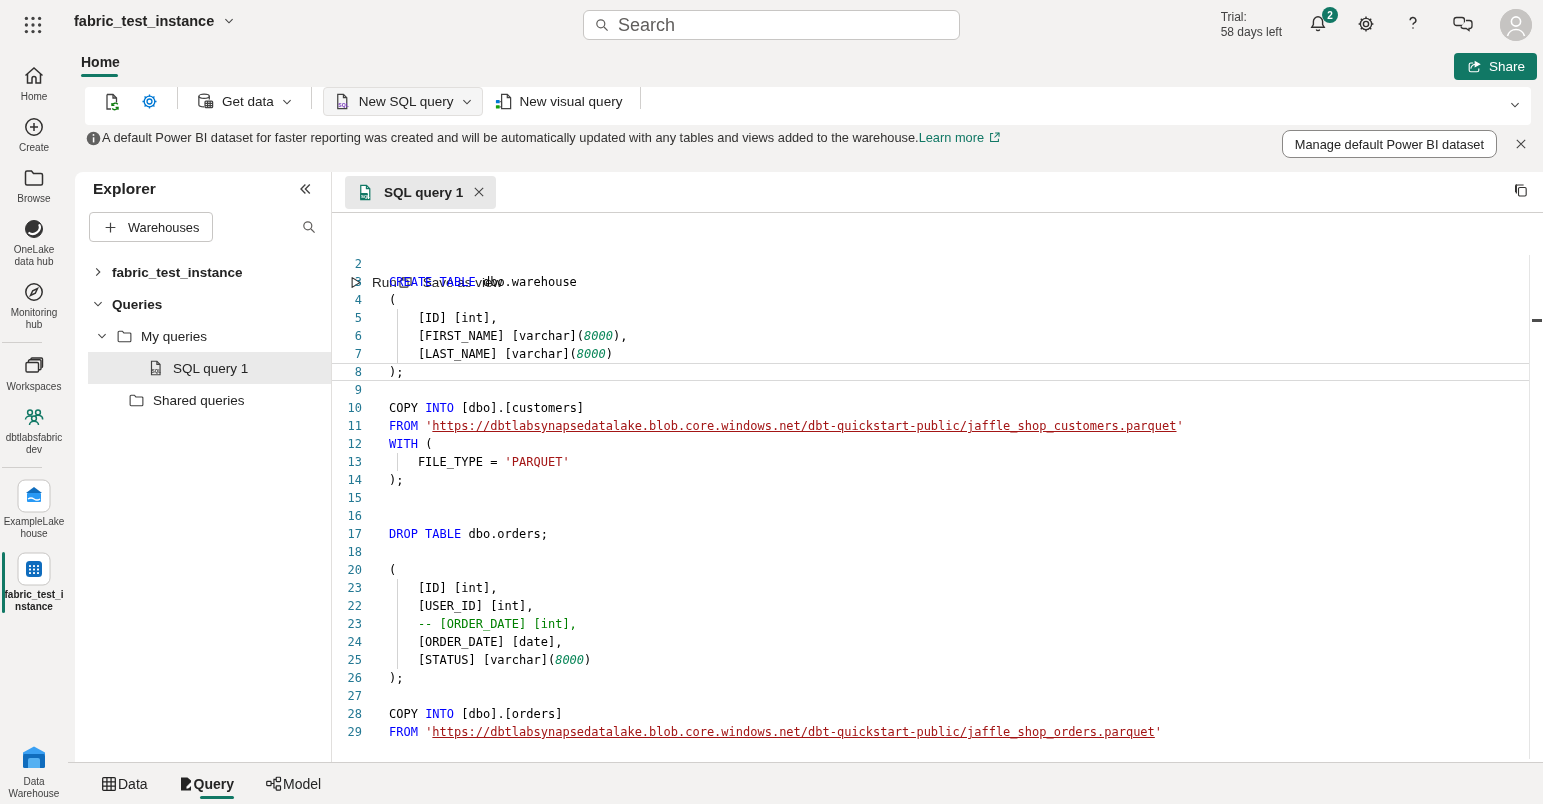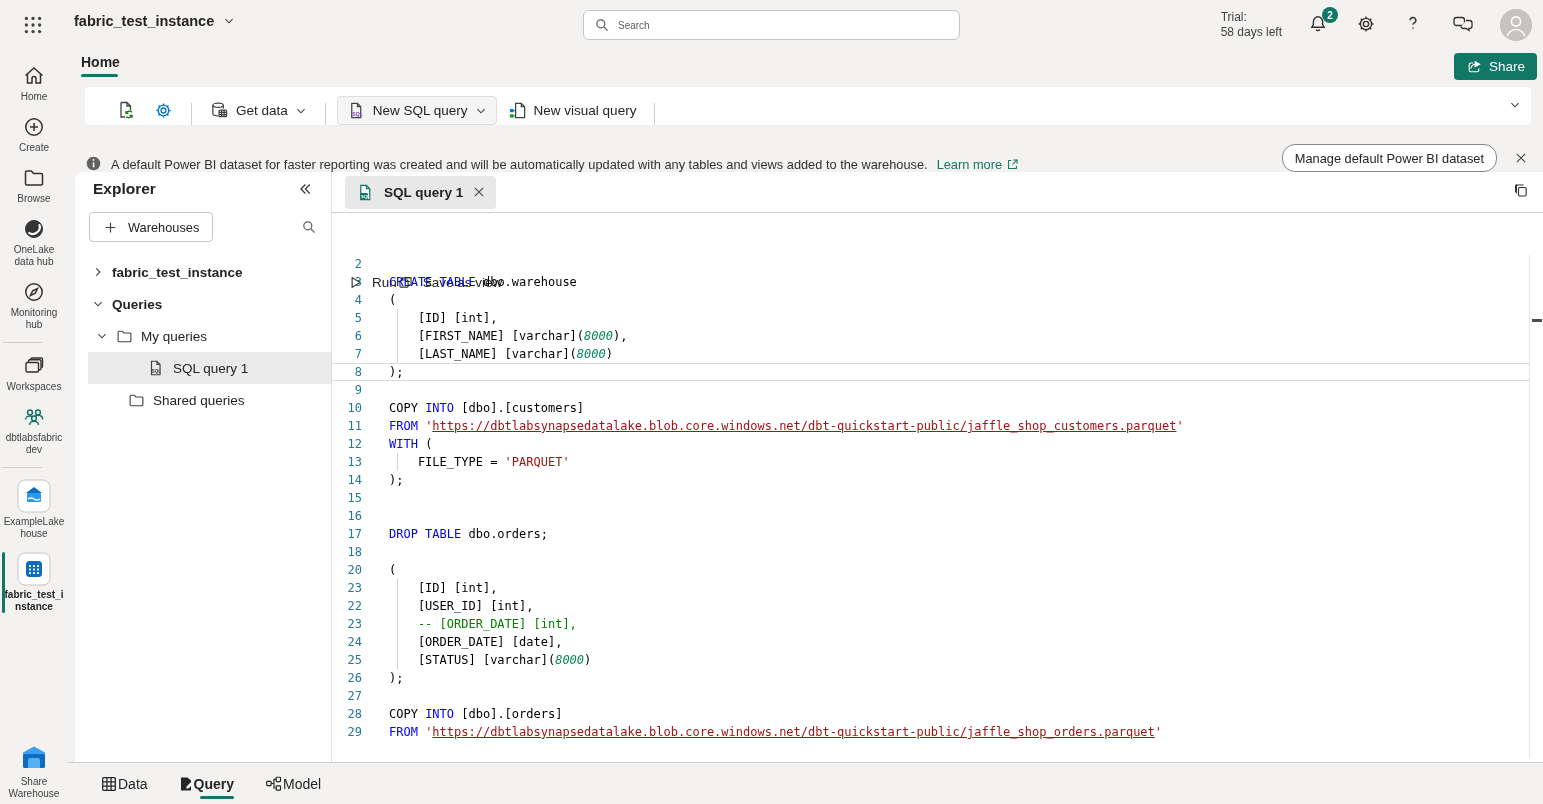--- a/index.html
+++ b/index.html
@@ -6,48 +6,48 @@
   html,body { width:1543px; height:804px; overflow:hidden; }
   body { font-family:"Liberation Sans", sans-serif; font-size:14px; color:#252423; background:#f3f2f1; position:relative; }
   .ic { display:inline-flex; align-items:center; justify-content:center; flex:none; }
   .ic svg { display:block; }
 
   
   .header { position:absolute; top:0; left:0; width:1543px; height:50px; background:#f3f2f1; display:flex; align-items:center; }
   .waffle-btn { position:absolute; left:20px; top:13px; width:26px; height:24px; cursor:pointer; display:flex; align-items:center; justify-content:center; }
   .workspace-switch { position:absolute; left:74px; top:13px; display:flex; align-items:center; gap:9px; font-size:14.5px; font-weight:600; cursor:pointer; }
   .search-box { position:absolute; left:583px; top:10px; width:377px; height:30px; background:#fff; border:1px solid #c8c6c4; border-radius:6px; display:flex; align-items:center; padding:0 10px; gap:8px; }
-  .search-box input { border:none; outline:none; flex:1; font-size:10px; color:#323130; font-family:"Liberation Sans",sans-serif; background:transparent; }
+  .search-box input { border:none; outline:none; flex:1; font-size:18px; color:#323130; font-family:"Liberation Sans",sans-serif; background:transparent; }
   .search-box input::placeholder { color:#605e5c; }
   .header-right { position:absolute; right:0; top:0; height:50px; display:flex; align-items:center; gap:26px; padding-right:11px; }
   .trial { font-size:12px; color:#424242; line-height:15px; text-align:left; }
   .hd-icon { width:22px; height:22px; position:relative; color:#323130; cursor:pointer; }
   .badge { position:absolute; top:-7px; right:-8px; min-width:16px; height:16px; border-radius:8px; background:var(--accent); color:#fff; font-size:10px; font-weight:700; display:flex; align-items:center; justify-content:center; padding:0 3px; }
   .avatar { width:32px; height:32px; border-radius:50%; background:#c6c4c2; overflow:hidden; cursor:pointer; }
 
   
   .ribbon { position:absolute; left:68px; top:50px; right:0; height:33px; }
   .home-tab { position:absolute; left:13px; top:4px; font-size:14px; font-weight:600; color:#242424; padding-bottom:7px; cursor:pointer; }
   .home-tab::after { content:""; position:absolute; left:0; right:2px; bottom:0; height:3px; border-radius:2px; background:var(--accent); }
   .share-btn { position:absolute; right:6px; top:3px; height:27px; background:var(--accent); color:#fff; border:none; border-radius:4px; display:flex; align-items:center; gap:7px; padding:0 12px; font-size:13.5px; font-family:"Liberation Sans",sans-serif; cursor:pointer; }
 
   
   .toolbar-row { position:absolute; left:68px; top:83px; right:0; height:47px; }
-  .toolbar-card { position:absolute; left:17px; right:12px; top:4px; height:38px; background:#fff; border-radius:4px; display:flex; align-items:flex-end; padding:0 24px; gap:4px; }
+  .toolbar-card { position:absolute; left:17px; right:12px; top:4px; height:38px; background:#fff; border-radius:4px; display:flex; align-items:flex-start; padding:0 10px; gap:4px; }
   .tb-btn { display:flex; align-items:center; gap:7px; padding:5px 7px; border-radius:4px; cursor:pointer; font-size:13.5px; color:#242424; white-space:nowrap; }
   .tb-btn.pill { background:#f5f5f5; border:1px solid #e1dfdd; padding:4px 9px; }
   .tb-divider { width:1px; height:22px; background:#d1cfcd; margin:0 7px; }
   .tb-expander { position:absolute; right:10px; top:12px; color:#424242; cursor:pointer; }
 
   
-  .banner { position:absolute; left:68px; top:130px; right:0; height:42px; display:flex; align-items:flex-end; padding-left:17px; gap:9px; }
+  .banner { position:absolute; left:68px; top:130px; right:0; height:42px; display:flex; align-items:flex-start; padding-left:17px; }
   .banner-text { font-size:12.8px; color:#323130; }
   .banner-link { color:var(--accent); text-decoration:none; display:inline-flex; align-items:center; gap:4px; cursor:pointer; font-size:12.8px; }
   .banner-right { position:absolute; right:12px; display:flex; align-items:center; gap:14px; }
-  .manage-btn { height:28px; background:#fff; border:1px solid #8a8886; border-radius:13px; font-size:12.8px; color:#242424; padding:0 12px; font-family:"Liberation Sans",sans-serif; cursor:pointer; }
+  .manage-btn { height:28px; background:#fff; border:1px solid #8a8886; border-radius:8px; font-size:12.8px; color:#242424; padding:0 12px; font-family:"Liberation Sans",sans-serif; cursor:pointer; }
   .banner-close { color:#424242; cursor:pointer; width:20px; height:20px; }
 
   
   .rail { position:absolute; left:0; top:50px; bottom:0; width:68px; background:#f3f2f1; display:flex; flex-direction:column; align-items:center; padding-top:8px; }
   .rail-item { width:64px; display:flex; flex-direction:column; align-items:center; gap:3px; padding:6px 1px; cursor:pointer; position:relative; color:#323130; }
   .rail-label { font-size:10px; line-height:12px; color:#424242; text-align:center; overflow-wrap:anywhere; }
   .rail-item.active .rail-label { font-weight:700; color:#242424; }
   .rail-item.active::before { content:""; position:absolute; left:0; top:6px; bottom:6px; width:3px; border-radius:2px; background:var(--accent); }
   .rail-divider { width:40px; height:1px; background:#d1cfcd; margin:5px 0; }
   .rail-bottom { position:absolute; bottom:4px; left:2px; width:64px; display:flex; flex-direction:column; align-items:center; gap:3px; cursor:pointer; }
@@ -400,21 +400,21 @@
       </div>
     </div>
   <div class="rail-bottom">
     <span class="ic">
         <svg width="30" height="30" viewBox="0 0 30 30">
           <path d="M15 3.5L26 9.5V12H4V9.5z" fill="#3aa0f3"></path>
           <rect x="4" y="11" width="22" height="14" rx="1.5" fill="#0f6cbd"></rect>
           <path d="M9 25v-8a2 2 0 0 1 2-2h8a2 2 0 0 1 2 2v8z" fill="#54b0f2"></path>
         </svg>
       </span>
-    <span class="rail-label">Share Warehouse</span>
+    <span class="rail-label">Data Warehouse</span>
   </div>
 </div>
 
 <div class="main">
 
   <div class="explorer">
     <div class="explorer-header">
       <span class="explorer-title">Explorer</span>
       <span class="collapse-btn ic">
           <svg width="16" height="16" viewBox="0 0 20 20" fill="none" stroke="#424242" stroke-width="1.7">

